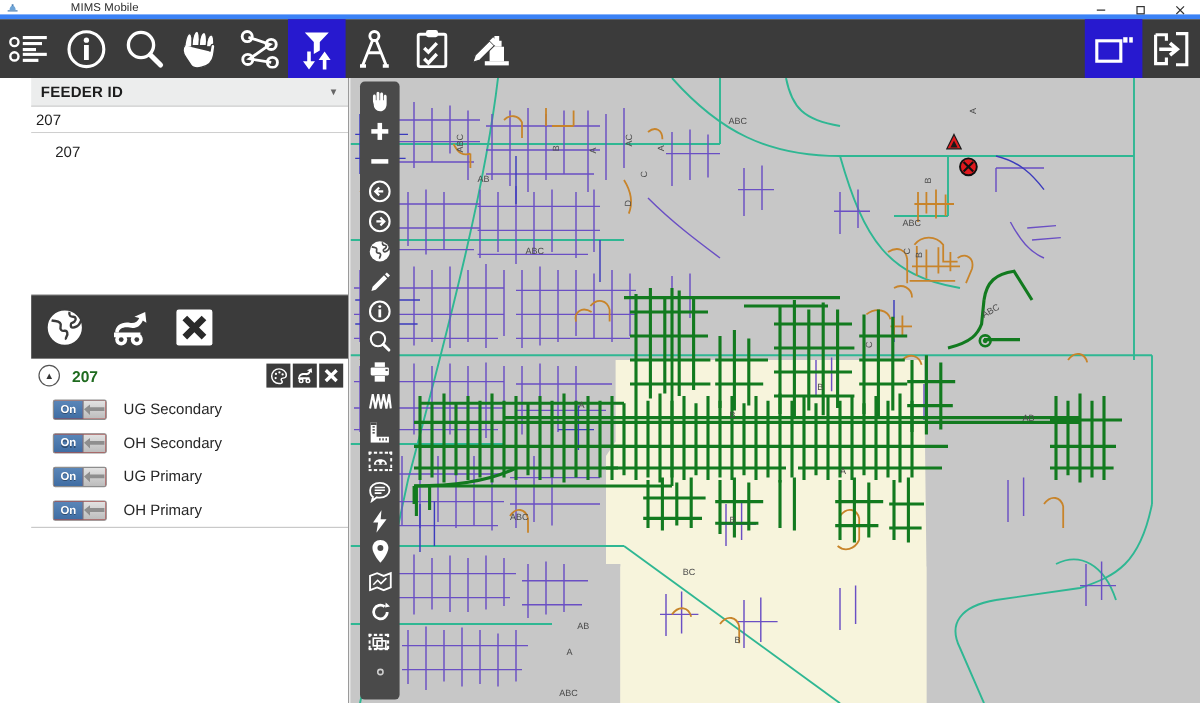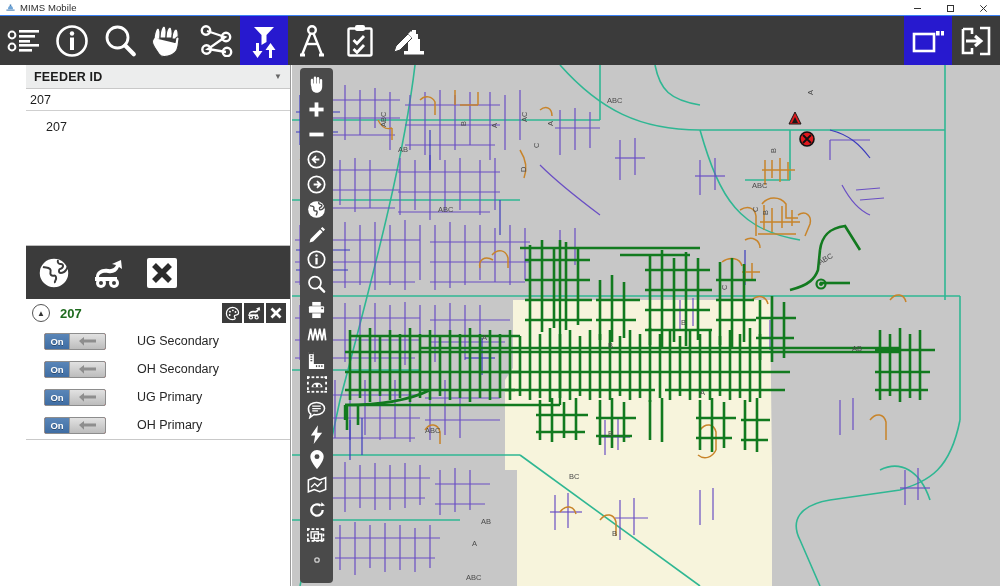--- a/index.html
+++ b/index.html
@@ -7,22 +7,22 @@
     width: 1000px; height: 586px;
     overflow: hidden;
     font-family: "Liberation Sans", sans-serif;
     background: #ffffff;
   }
   #app { position: relative; width: 1000px; height: 586px; }
 
   
   .titlebar {
     position: absolute; left: 0; top: 0; width: 1000px; height: 16px;
-    background: #ffffff; border-bottom: 1px solid #3b82f6;
-    display: flex; align-items: center;
+    background: #ffffff; border-bottom: 4px solid #3b82f6;
+    display: flex; align-items: center; gap: 39px;
   }
   .titlebar .tb-icon { width: 20px; display: flex; justify-content: center; align-items: center; }
   .titlebar .tb-title {
     font-size: 9.5px; color: #2b2b2b; letter-spacing: .1px;
   }
   .win-btns {
     position: absolute; right: 0; top: 0; height: 16px;
     display: flex; align-items: center;
   }
   .win-btn {
@@ -91,36 +91,36 @@
   }
   .lg-actions { margin-left: auto; display: flex; gap: 2px; }
   .lg-act {
     width: 20px; height: 20px; background: #3b3b3b;
     display: flex; align-items: center; justify-content: center;
   }
   .layer-row {
     height: 28px; display: flex; align-items: center; padding-left: 18px;
   }
   .toggle {
-    width: 62px; height: 17px; display: flex; align-items: stretch;
+    width: 45px; height: 17px; display: flex; align-items: stretch;
     border: 1px solid #8d8d8d; border-radius: 2px; overflow: hidden;
     background: #b91c1c;
   }
   .toggle .on {
     width: 24px; background: linear-gradient(#5a86b8, #3f6da3);
     color: #ffffff; font-size: 9.5px; font-weight: bold;
     display: flex; align-items: center; justify-content: center;
     text-shadow: 0 1px 0 rgba(0,0,0,.35);
   }
   .toggle .handle {
     flex: 1; background: linear-gradient(#e2e2e2, #bcbcbc);
     display: flex; align-items: center; justify-content: center;
     border-left: 1px solid #9a9a9a;
   }
-  .layer-label { margin-left: 31px; font-size: 12.5px; color: #262626; }
+  .layer-label { margin-left: 14px; font-size: 12.5px; color: #262626; }
 
   .panel-rest { background: #ffffff; height: 138px; }
 
   
   .mapwrap {
     position: absolute; left: 292px; top: 65px; width: 708px; height: 521px;
     background: #c7c7c7; overflow: hidden;
   }
   .mapsvg { display: block; }
 

